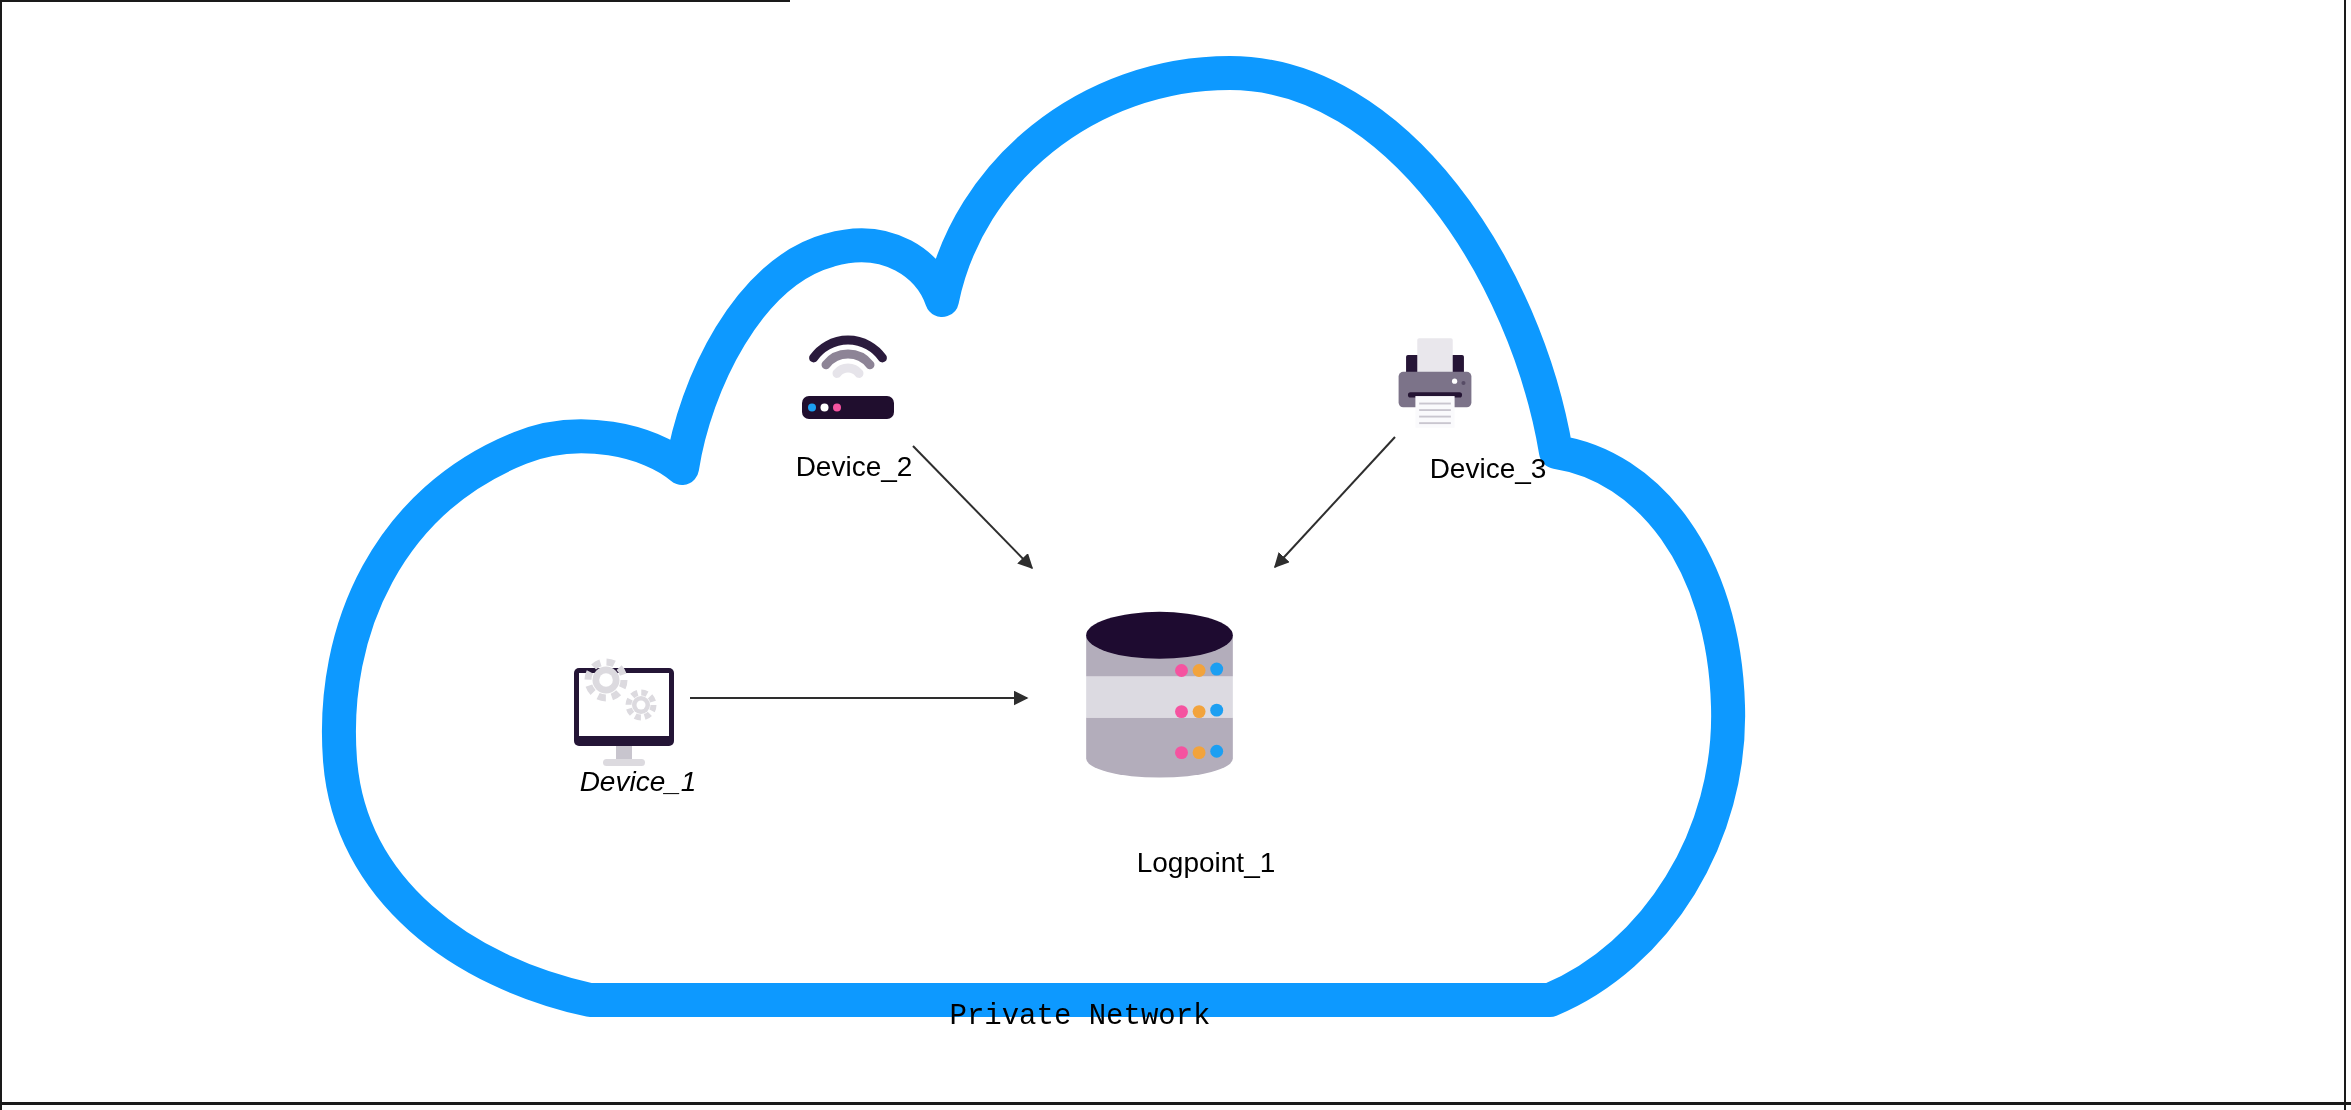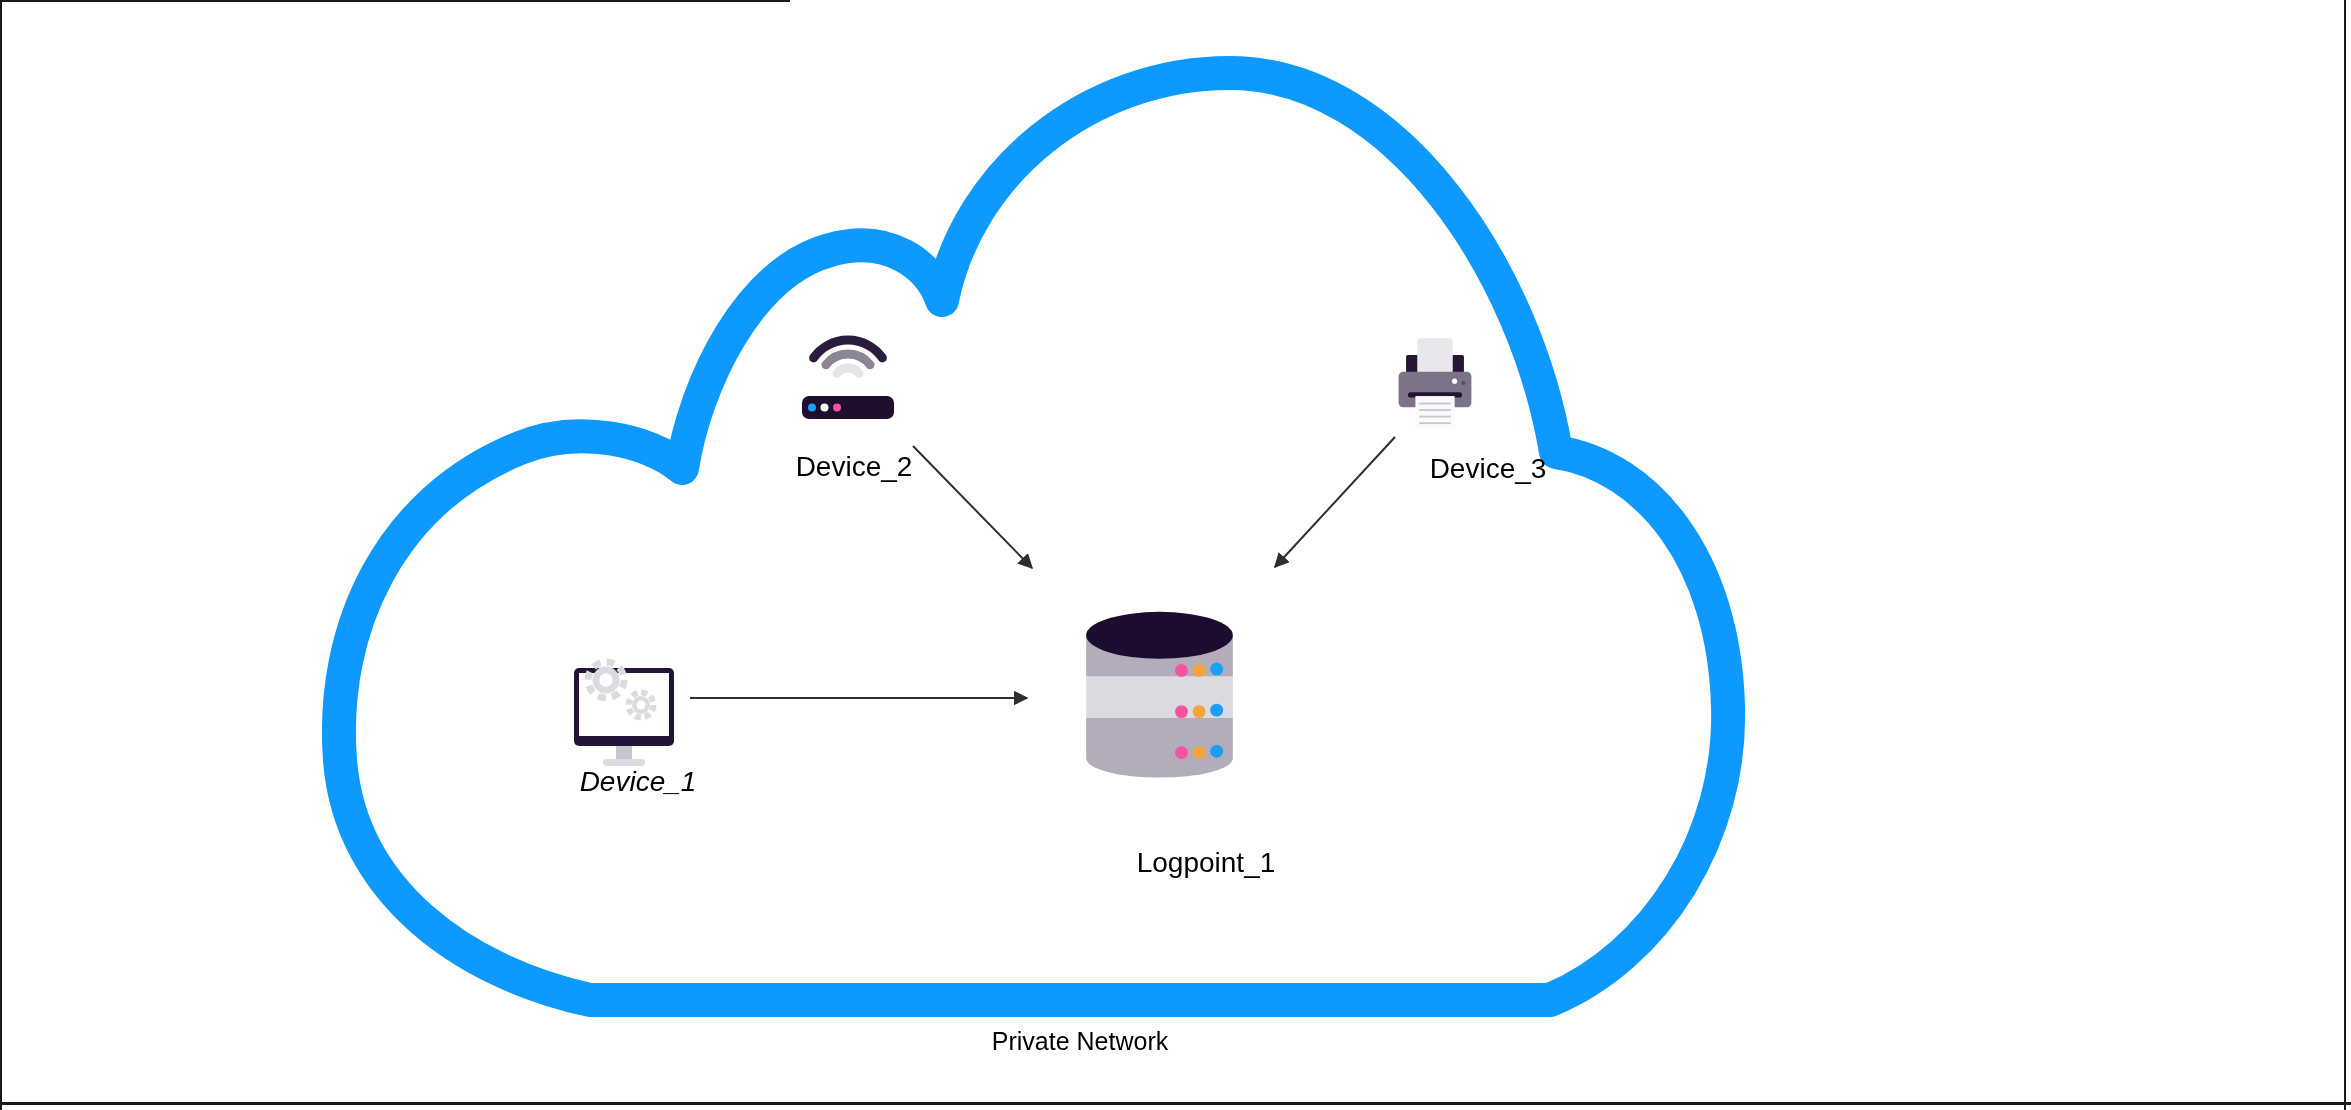--- a/index.html
+++ b/index.html
@@ -29,21 +29,21 @@
     transform:translateX(-50%);
     font-size:28px;
     line-height:1.15;
     color:#000000;
     white-space:nowrap;
   }
   .lbl-device2{left:854px;top:451px;text-align:right;}
   .lbl-device3{left:1488px;top:453px;}
   .lbl-device1{left:638px;top:766px;font-style:italic;}
   .lbl-logpoint1{left:1206px;top:835px;margin-top:12px;}
-  .lbl-network{left:1080px;top:1027px;font-size:25px;}
+  .lbl-network{left:1080px;top:1000px;font-size:29px;font-family:Liberation Mono, monospace;}
 </style>
 </head>
 <body>
 
 <div class="canvas">
 
   <svg class="scene" width="2351" height="1110" viewBox="0 0 2351 1110">
     <defs>
       <marker id="arrowhead" viewBox="0 0 10 10" refX="9" refY="5" markerWidth="7.5" markerHeight="7.5" orient="auto-start-reverse">
         <path d="M0,0 L10,5 L0,10 z" fill="#2e2e2e"></path>

